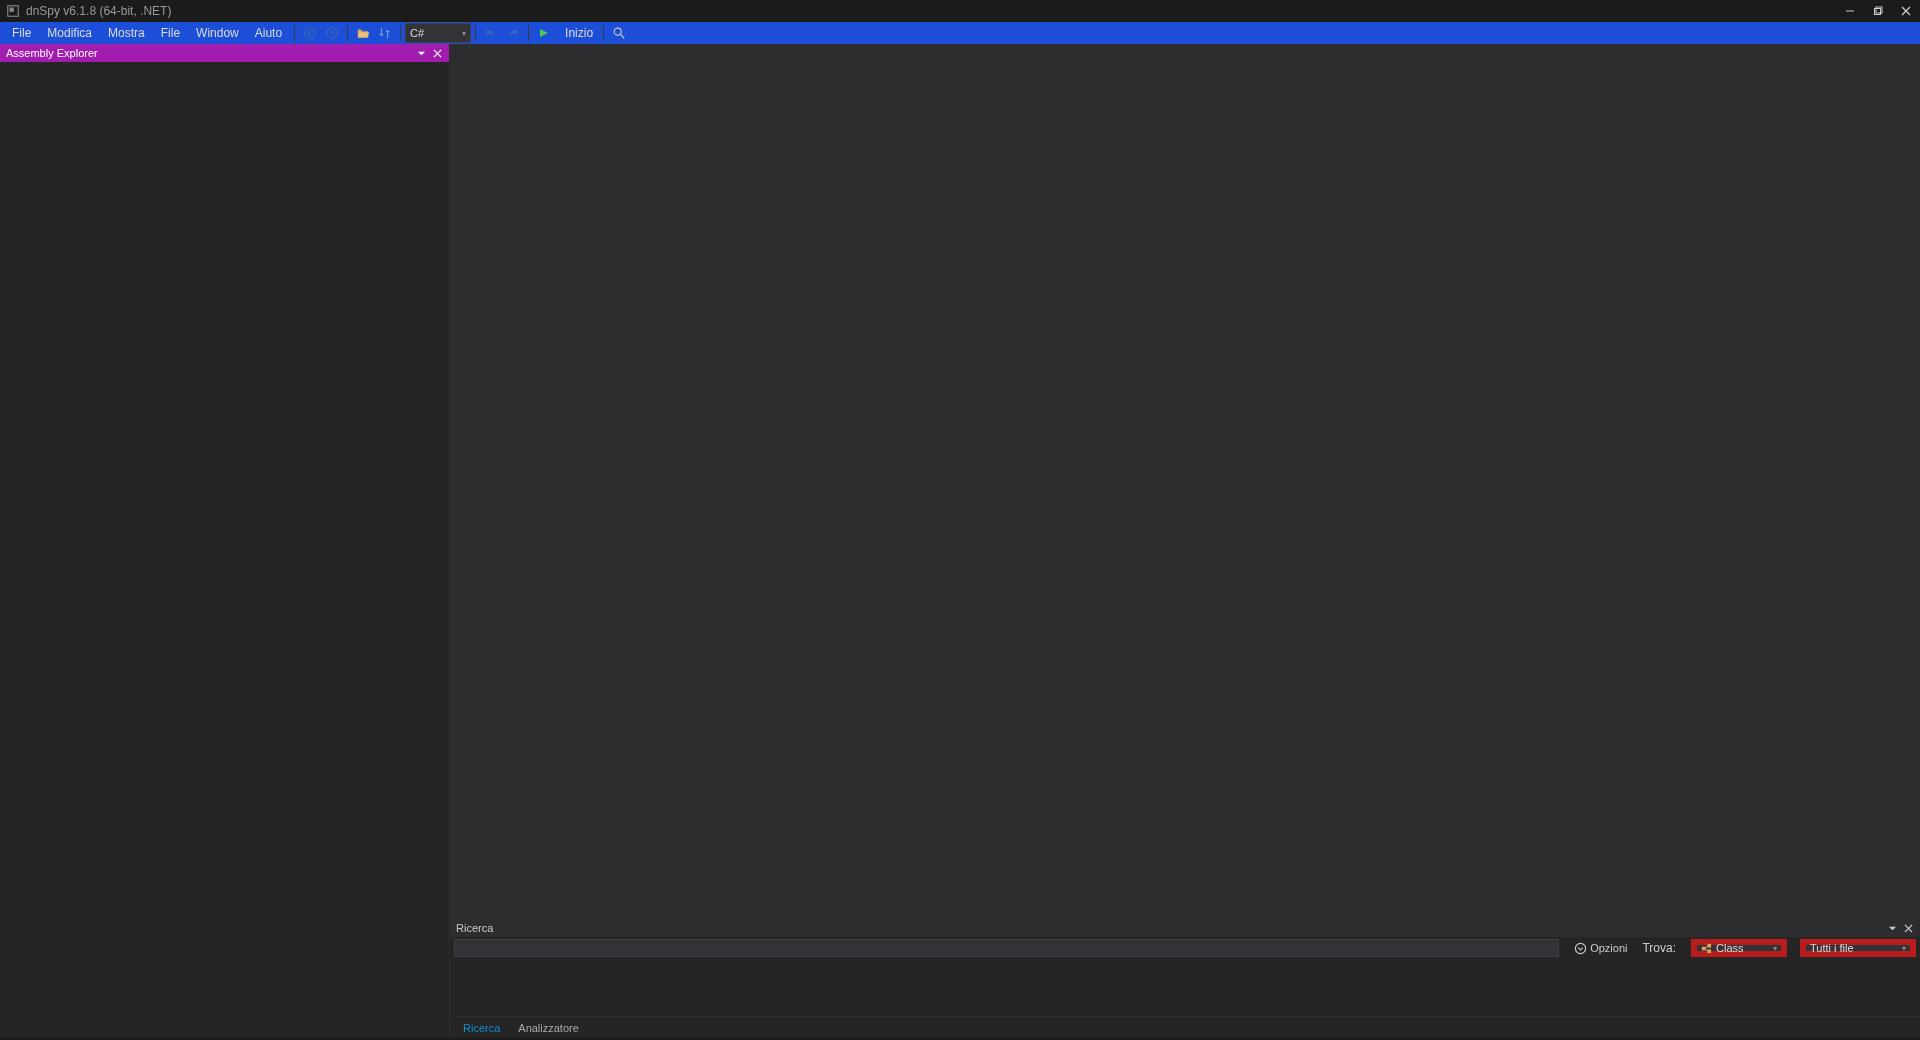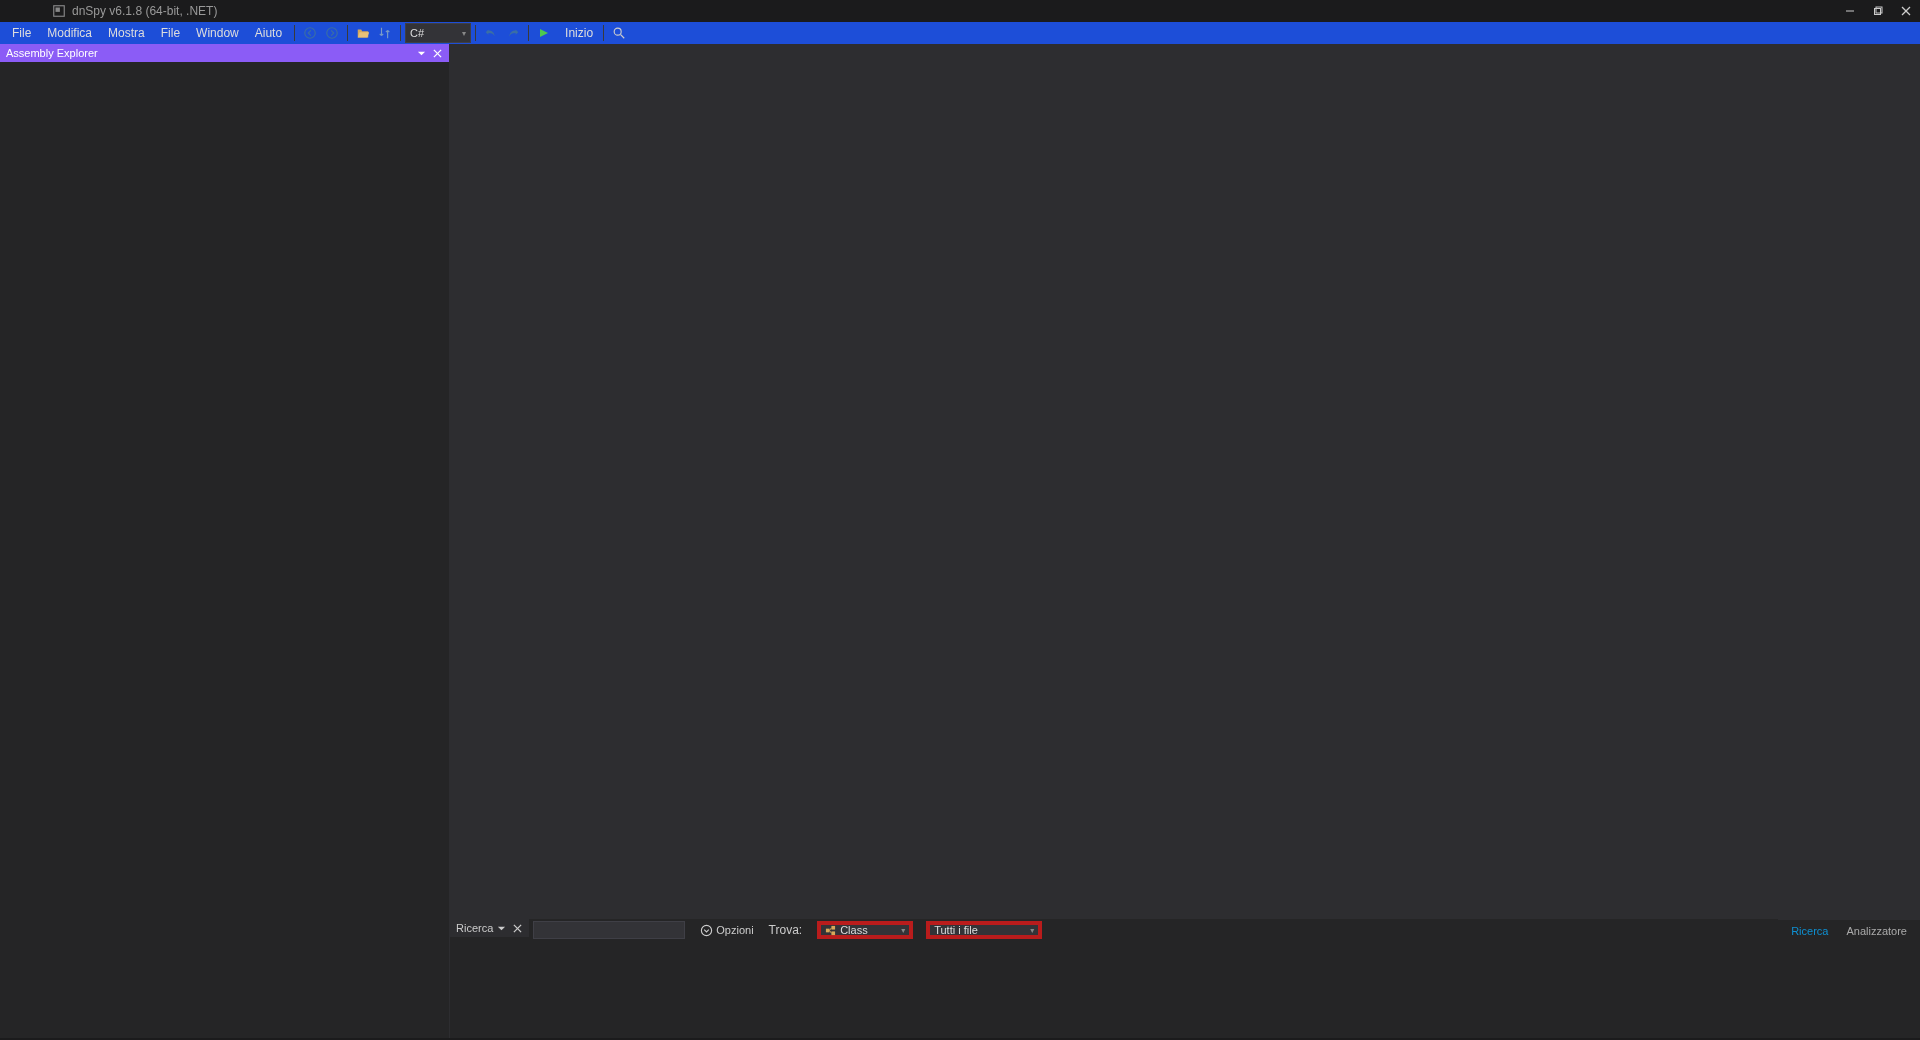--- a/index.html
+++ b/index.html
@@ -1,20 +1,20 @@
 <!DOCTYPE html>
 <html><head>
 <meta charset="utf-8">
 <style>
   * { margin: 0; padding: 0; box-sizing: border-box; font-family: "Segoe UI", Tahoma, sans-serif; }
   html, body { width: 1920px; height: 1040px; overflow: hidden; background: #1b1b1c; color: #f1f1f1; }
   body { background: #1b1b1c; display: flex; flex-direction: column; }
 
   
-  .titlebar { height: 22px; background: #1b1b1c; display: flex; align-items: center; padding-left: 6px; color: #999; font-size: 12px; margin-left: 46px; }
+  .titlebar { height: 22px; background: #1b1b1c; display: flex; align-items: center; padding-left: 6px; color: #999; font-size: 12px; }
   .titlebar .app-icon { width: 14px; height: 14px; margin-right: 6px; display: flex; align-items: center; justify-content: center; }
   .titlebar .app-icon svg { width: 14px; height: 14px; }
   .titlebar .wincontrols { margin-left: auto; display: flex; }
   .titlebar .winbtn { width: 28px; height: 22px; display: flex; align-items: center; justify-content: center; color: #ccc; font-size: 11px; }
   .titlebar .winbtn svg { width: 10px; height: 10px; }
 
   
   .menubar { height: 22px; background: #1d4ed8; display: flex; align-items: center; padding-left: 4px; font-size: 12px; color: #ddd; }
   .menubar .menu-item { padding: 2px 8px; }
   .menubar .tool-sep { width: 1px; height: 16px; background: #3a3a3a; margin: 0 4px; }
@@ -24,43 +24,43 @@
   .menubar .lang-combo .tri { font-size: 8px; color: #888; }
   .menubar .start-btn { display: flex; align-items: center; gap: 16px; padding: 0 6px; font-size: 12px; }
   .menubar .start-btn svg { width: 10px; height: 10px; }
 
   
   .main { flex: 1; display: flex; min-height: 0; }
 
   
   .left-panel { width: 450px; display: flex; flex-direction: column; background: #252526; border-right: 1px solid #2d2d30; }
   .panel-header { height: 18px; display: flex; align-items: center; padding: 0 4px 0 6px; font-size: 11px; }
-  .panel-header.selected { background: #8b5cf6; color: #fff; }
+  .panel-header.selected { background: #a21caf; color: #fff; }
   .panel-header .spacer { flex: 1; }
   .panel-header .hdr-btn { width: 16px; height: 16px; display: flex; align-items: center; justify-content: center; }
   .panel-header .hdr-btn svg { width: 9px; height: 9px; }
   .panel-body { flex: 1; background: #252526; }
 
   
   .right-side { flex: 1; display: flex; flex-direction: column; min-width: 0; }
   .editor-area { flex: 1; background: #2d2d30; }
 
   
-  .search-panel { height: 120px; display: flex; background: #252526; border-top: 1px solid #2d2d30; }
+  .search-panel { height: 120px; display: flex; flex-direction: column; background: #252526; border-top: 1px solid #2d2d30; }
   .search-header { height: 18px; display: flex; align-items: center; padding: 0 4px 0 6px; font-size: 11px; background: #2d2d30; color: #ccc; }
   .search-header .spacer { flex: 1; }
   .search-header .hdr-btn { width: 16px; height: 16px; display: flex; align-items: center; justify-content: center; }
   .search-header .hdr-btn svg { width: 9px; height: 9px; }
 
   .search-controls { height: 22px; display: flex; align-items: center; gap: 13px; padding: 2px 4px; background: #252526; }
   .search-input { flex: 1; height: 18px; background: #333337; border: 1px solid #3f3f46; color: #ddd; font-size: 11px; padding: 0 4px; outline: none; }
   .opt-btn { display: flex; align-items: center; gap: 3px; font-size: 11px; color: #ccc; padding: 0 2px; }
   .opt-btn svg { width: 13px; height: 13px; }
   .search-label { font-size: 12px; color: #ccc; padding-right: 2px; }
-  .combo { display: flex; align-items: center; justify-content: space-between; height: 18px; background: #333337; border: 4px solid #b91c1c; padding: 0 4px; font-size: 11px; color: #ddd; }
+  .combo { display: flex; align-items: center; justify-content: space-between; height: 18px; background: #333337; border: 6px solid #b91c1c; padding: 0 4px; font-size: 11px; color: #ddd; }
   .combo .tri { font-size: 8px; color: #888; margin-left: 6px; }
   .combo .combo-icon { margin-right: 4px; display: flex; }
   .combo .combo-icon svg { width: 11px; height: 11px; }
   .combo.find { width: 96px; }
   .combo.scope { width: 116px; }
 
   .search-results { flex: 1; background: #252526; }
 
   .bottom-tabs { height: 22px; display: flex; align-items: flex-end; padding: 0 4px; background: #252526; font-size: 11px; border-top: 1px solid #2d2d30; }
   .bottom-tabs .btab { padding: 3px 8px; color: #aaa; border: 1px solid transparent; }

